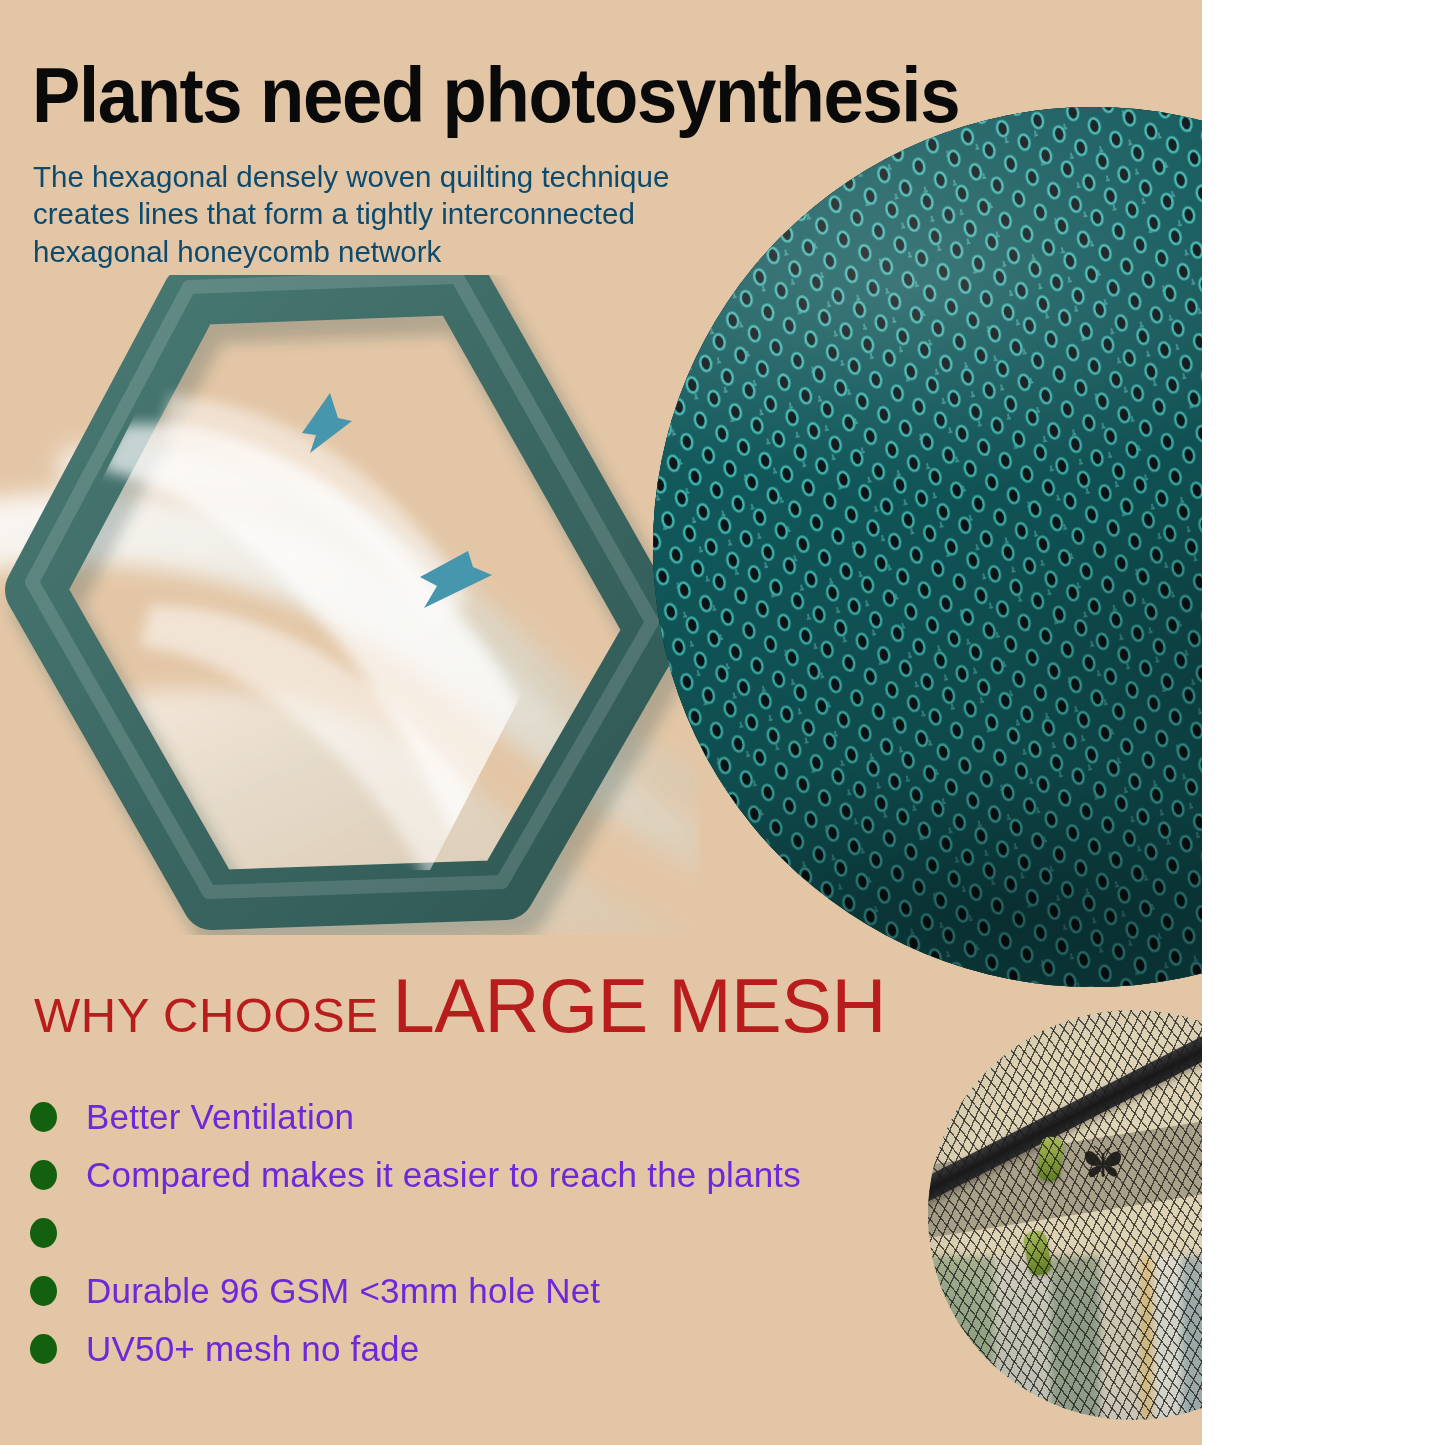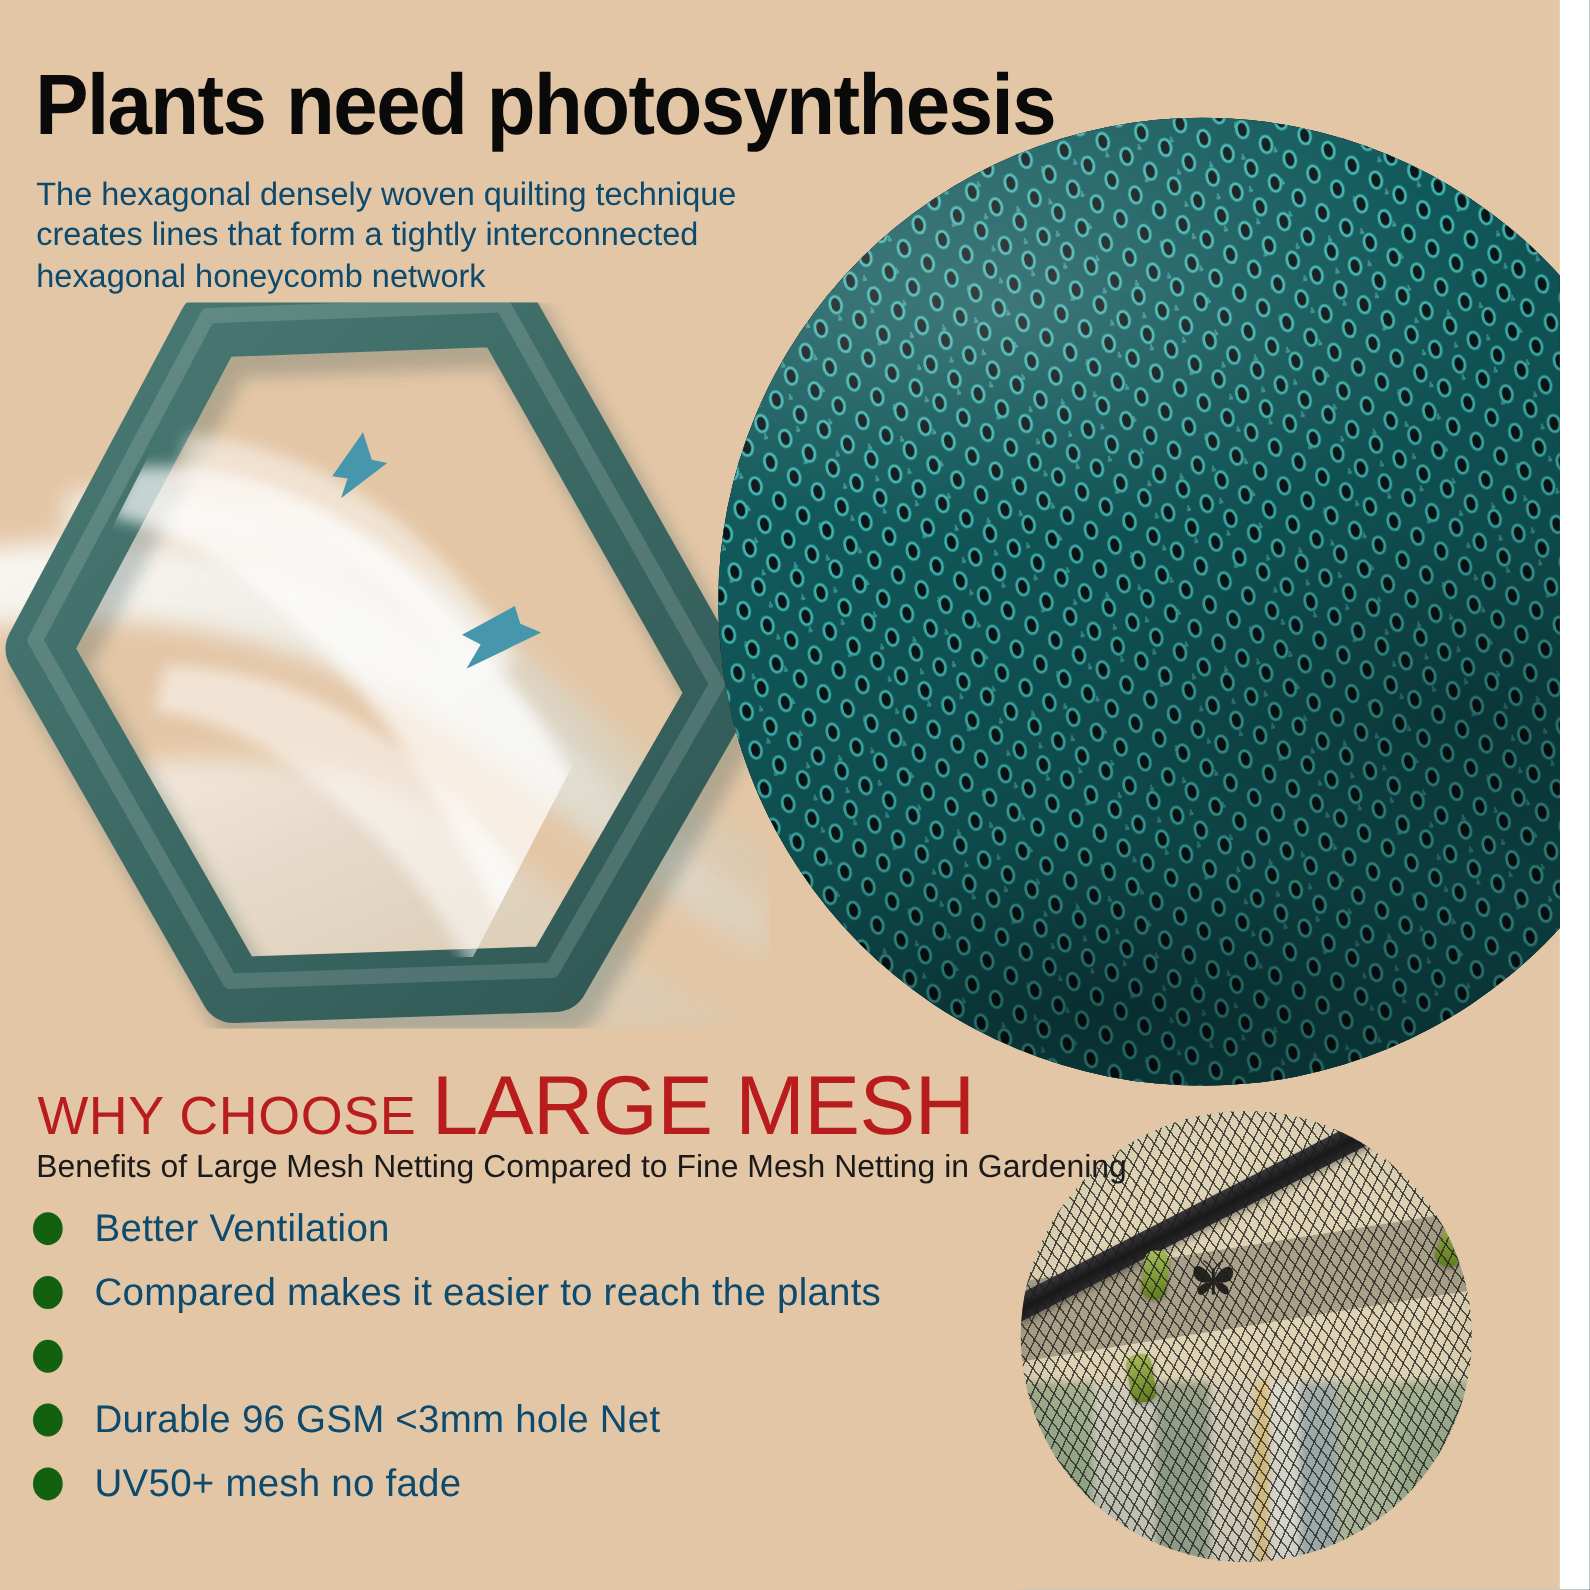--- a/index.html
+++ b/index.html
@@ -2,21 +2,21 @@
 <html><head>
 <meta charset="utf-8">
 <style>
   html, body {
     margin: 0;
     padding: 0;
     background: #ffffff;
   }
   #poster {
     position: relative;
-    width: 1418px;
+    width: 1202px;
     height: 1445px;
     overflow: hidden;
     background: #e3c6a6;
     font-family: "Liberation Sans", sans-serif;
   }
 
   
   .headline {
     position: absolute;
     left: 32px;
@@ -149,21 +149,21 @@
     width: 27px;
     height: 30px;
     border-radius: 50%;
     background: #13600e;
     flex: 0 0 auto;
     margin-right: 29px;
   }
   .blabel {
     font-family: "Liberation Sans Narrow", "Liberation Sans", sans-serif;
     font-size: 35px;
-    color: #0c4a6e;
+    color: #6d28d9;
     white-space: nowrap;
     letter-spacing: 0.2px;
   }
 
   
   .photo-circle {
     position: absolute;
     left: 928px;
     top: 1010px;
     width: 410px;
@@ -311,21 +311,20 @@
   <div class="mesh-circle">
     <div class="mesh-knit"></div>
     <div class="mesh-fold"></div>
     <div class="mesh-shade"></div>
   </div>
 
   <div class="why-line">
     <span class="why-small">WHY CHOOSE </span><span class="why-big">LARGE MESH</span>
   </div>
 
-  <div class="why-sub">Benefits of Large Mesh Netting Compared to Fine Mesh Netting in Gardening</div>
 
   <ul class="bullets">
     <li>
       <span class="dot"></span>
       <span class="blabel">Better Ventilation</span>
     </li>
     <li>
       <span class="dot"></span>
       <span class="blabel">Compared makes it easier to reach the plants</span>
     </li>

